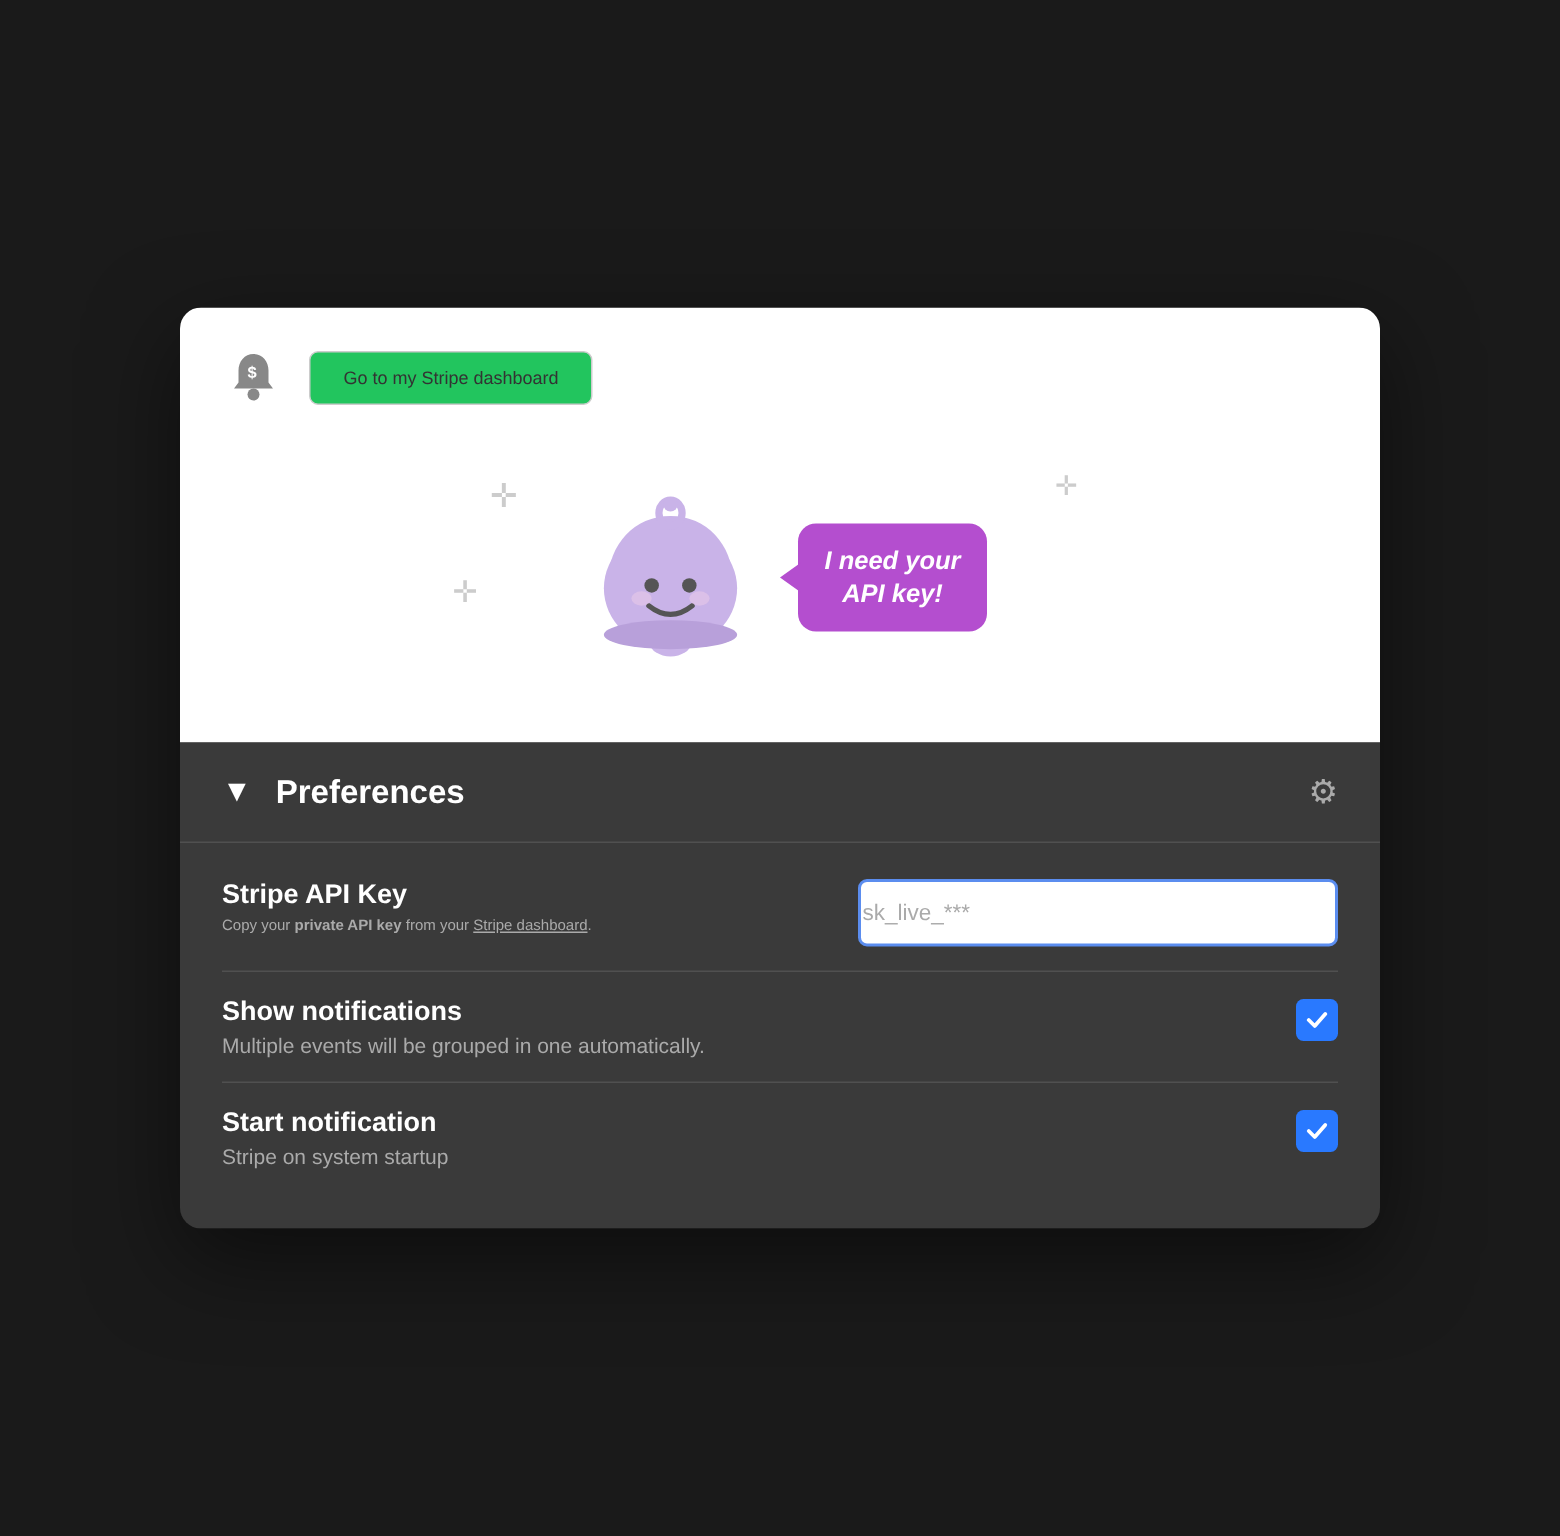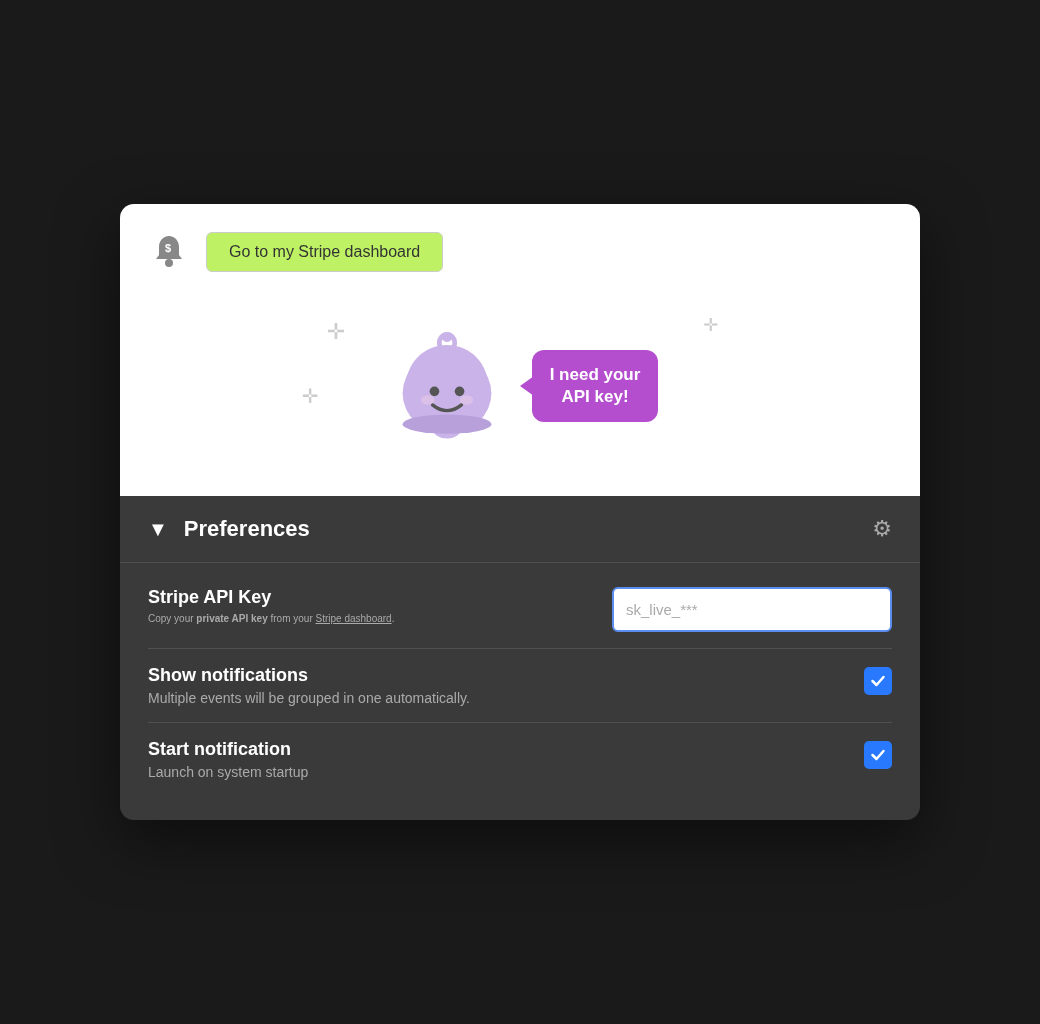--- a/index.html
+++ b/index.html
@@ -37,23 +37,23 @@
     .stripe-icon {
       width: 38px;
       height: 38px;
       flex-shrink: 0;
     }
 
     .dashboard-button {
       border: 1.5px solid #cccccc;
       border-radius: 6px;
       padding: 10px 22px;
-      font-size: 16px;
+      font-size: 12px;
       color: #333333;
-      background: #bef264;
+      background: #22c55e;
       cursor: pointer;
       font-weight: 400;
     }
 
     .illustration-area {
       display: flex;
       align-items: center;
       justify-content: center;
       padding: 10px 0 30px 0;
       position: relative;
@@ -91,20 +91,21 @@
       border-radius: 12px;
       padding: 14px 18px;
       margin-left: 20px;
       position: relative;
       color: white;
       font-size: 17px;
       font-weight: 700;
       text-align: center;
       line-height: 1.3;
       max-width: 160px;
+      font-style: italic;
     }
 
     .speech-bubble::before {
       content: '';
       position: absolute;
       left: -12px;
       top: 50%;
       transform: translateY(-50%);
       border-top: 10px solid transparent;
       border-bottom: 10px solid transparent;
@@ -183,22 +184,22 @@
       color: #aaaaaa;
       font-weight: 700;
     }
 
     .setting-description a {
       color: #aaaaaa;
       text-decoration: underline;
     }
 
     .api-key-input {
-      width: 280px;
-      padding: 12px 12px;
+      width: 320px;
+      padding: 12px 1px;
       border: 2px solid #5b8def;
       border-radius: 6px;
       font-size: 15px;
       color: #666666;
       background: white;
       outline: none;
     }
 
     .api-key-input::placeholder {
       color: #aaaaaa;
@@ -350,21 +351,21 @@
             </svg>
           </div>
         </div>
       </div>
 
       <hr class="setting-divider">
 
       <div class="toggle-row">
         <div class="toggle-left">
           <div class="toggle-label">Start notification</div>
-          <div class="toggle-description">Launch on system startup</div>
+          <div class="toggle-description">Stripe on system startup</div>
         </div>
         <div class="checkbox-container">
           <div class="checkbox-checked">
             <svg viewBox="0 0 16 16" fill="none">
               <path d="M2.5 8 L6.5 12 L13.5 4" stroke="white" stroke-width="2.5" stroke-linecap="round" stroke-linejoin="round"></path>
             </svg>
           </div>
         </div>
       </div>
 

